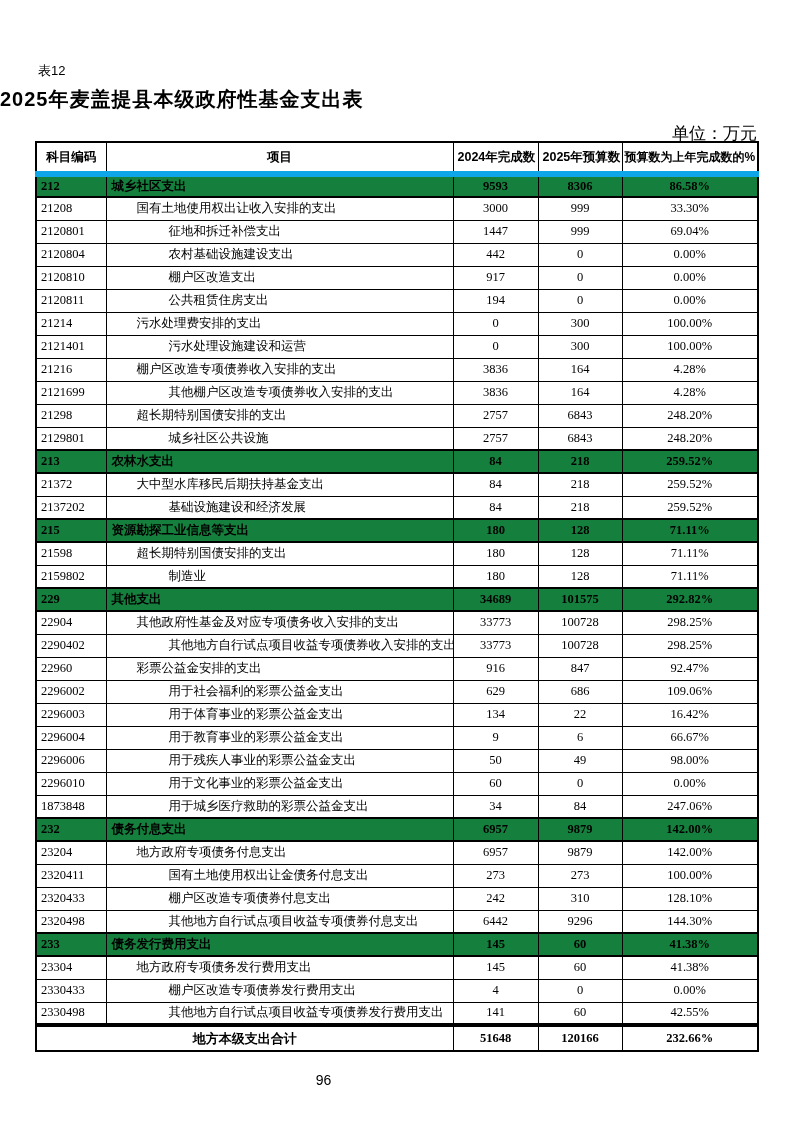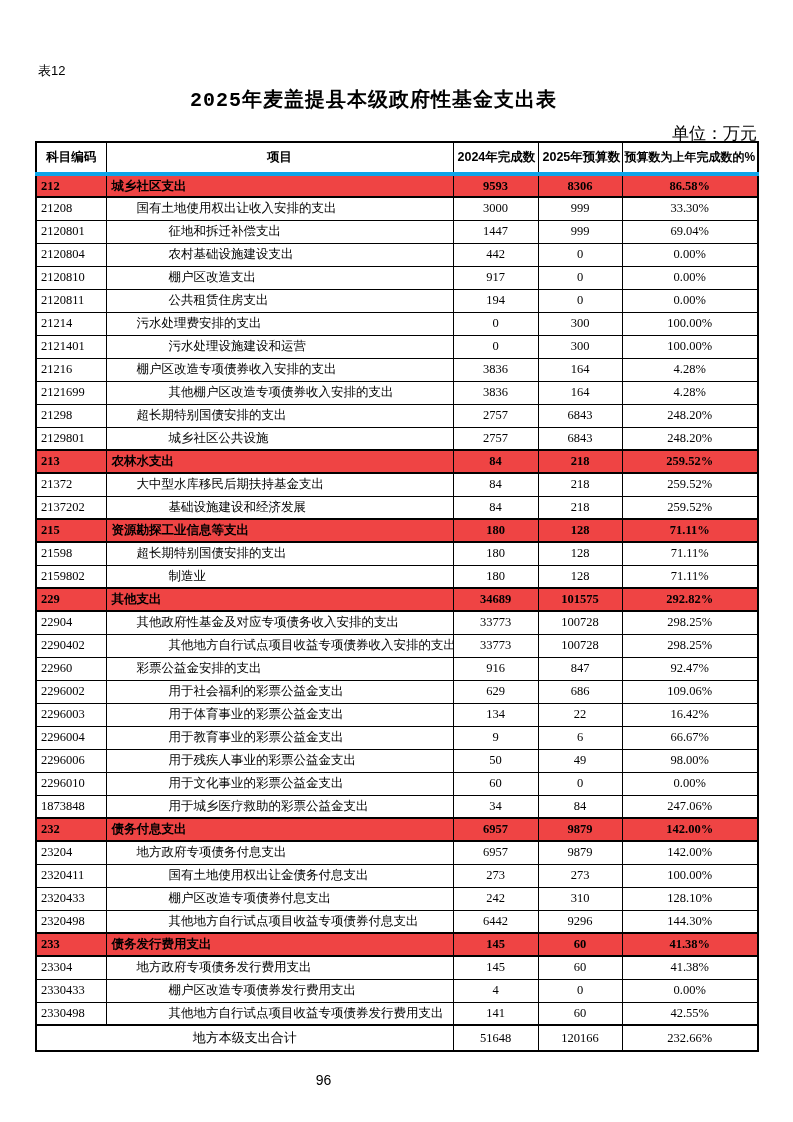--- a/index.html
+++ b/index.html
@@ -11,22 +11,22 @@
     color:#000;
     overflow:hidden;
   }
   .table-tag {
     position:absolute; left:38px; top:62px;
     font-family:"Liberation Sans","DejaVu Sans",sans-serif;
     font-weight:normal; font-size:13px;
   }
   .doc-title {
     position:absolute; left:0; top:86px; width:747px;
-    text-align:center;
-    font-family:Liberation Mono, monospace;
+    text-align:left;
+    font-family:Liberation Sans, sans-serif;
     font-weight:bold; font-size:20px; letter-spacing:1px;
   }
   .unit-label {
     position:absolute; top:122px; right:36px;
     font-size:17px;
     text-align:right;
   }
   table.budget {
     position:absolute; left:35px; top:141px;
     width:722px;
@@ -47,42 +47,42 @@
     overflow:hidden;
     white-space:nowrap;
     vertical-align:middle;
   }
   thead th {
     height:32px;
     font-family:"Liberation Sans","DejaVu Sans",sans-serif;
     font-weight:bold;
     font-size:12.5px;
     text-align:center;
-    border-bottom:4px solid #0ea5e9;
+    border-bottom:6px solid #0ea5e9;
   }
   thead th.pct-h { font-size:12px; padding:0 1px; }
   td.code { text-align:left; }
   td.item { text-align:left;font-family:Liberation Serif, serif; }
   td.item.lvl0 { padding-left:5px; }
   td.item.lvl1 { padding-left:30px; }
   td.item.lvl2 { padding-left:62px; }
   td.num { text-align:center; }
   tr.section td {
-    background:#ef4444;
+    background:#15803d;
     font-weight:bold;
     border-top:2px solid #000;
     border-bottom:2px solid #000;
   }
   tr.section td.item {
     font-family:Liberation Serif, serif;
     margin-top:26px;
   }
   tr.total td {
-    border-top:2px solid #000000;
-    font-weight:normal;
+    border-top:4px solid #000000;
+    font-weight:bold;
     height:26px;
   }
   tr.total td.label {
     text-align:center;
     font-family:"Liberation Sans","DejaVu Sans",sans-serif;
     font-size:13px;
   }
   .page-number {
     position:absolute; left:0; top:1072px; width:647px;
     text-align:center;

